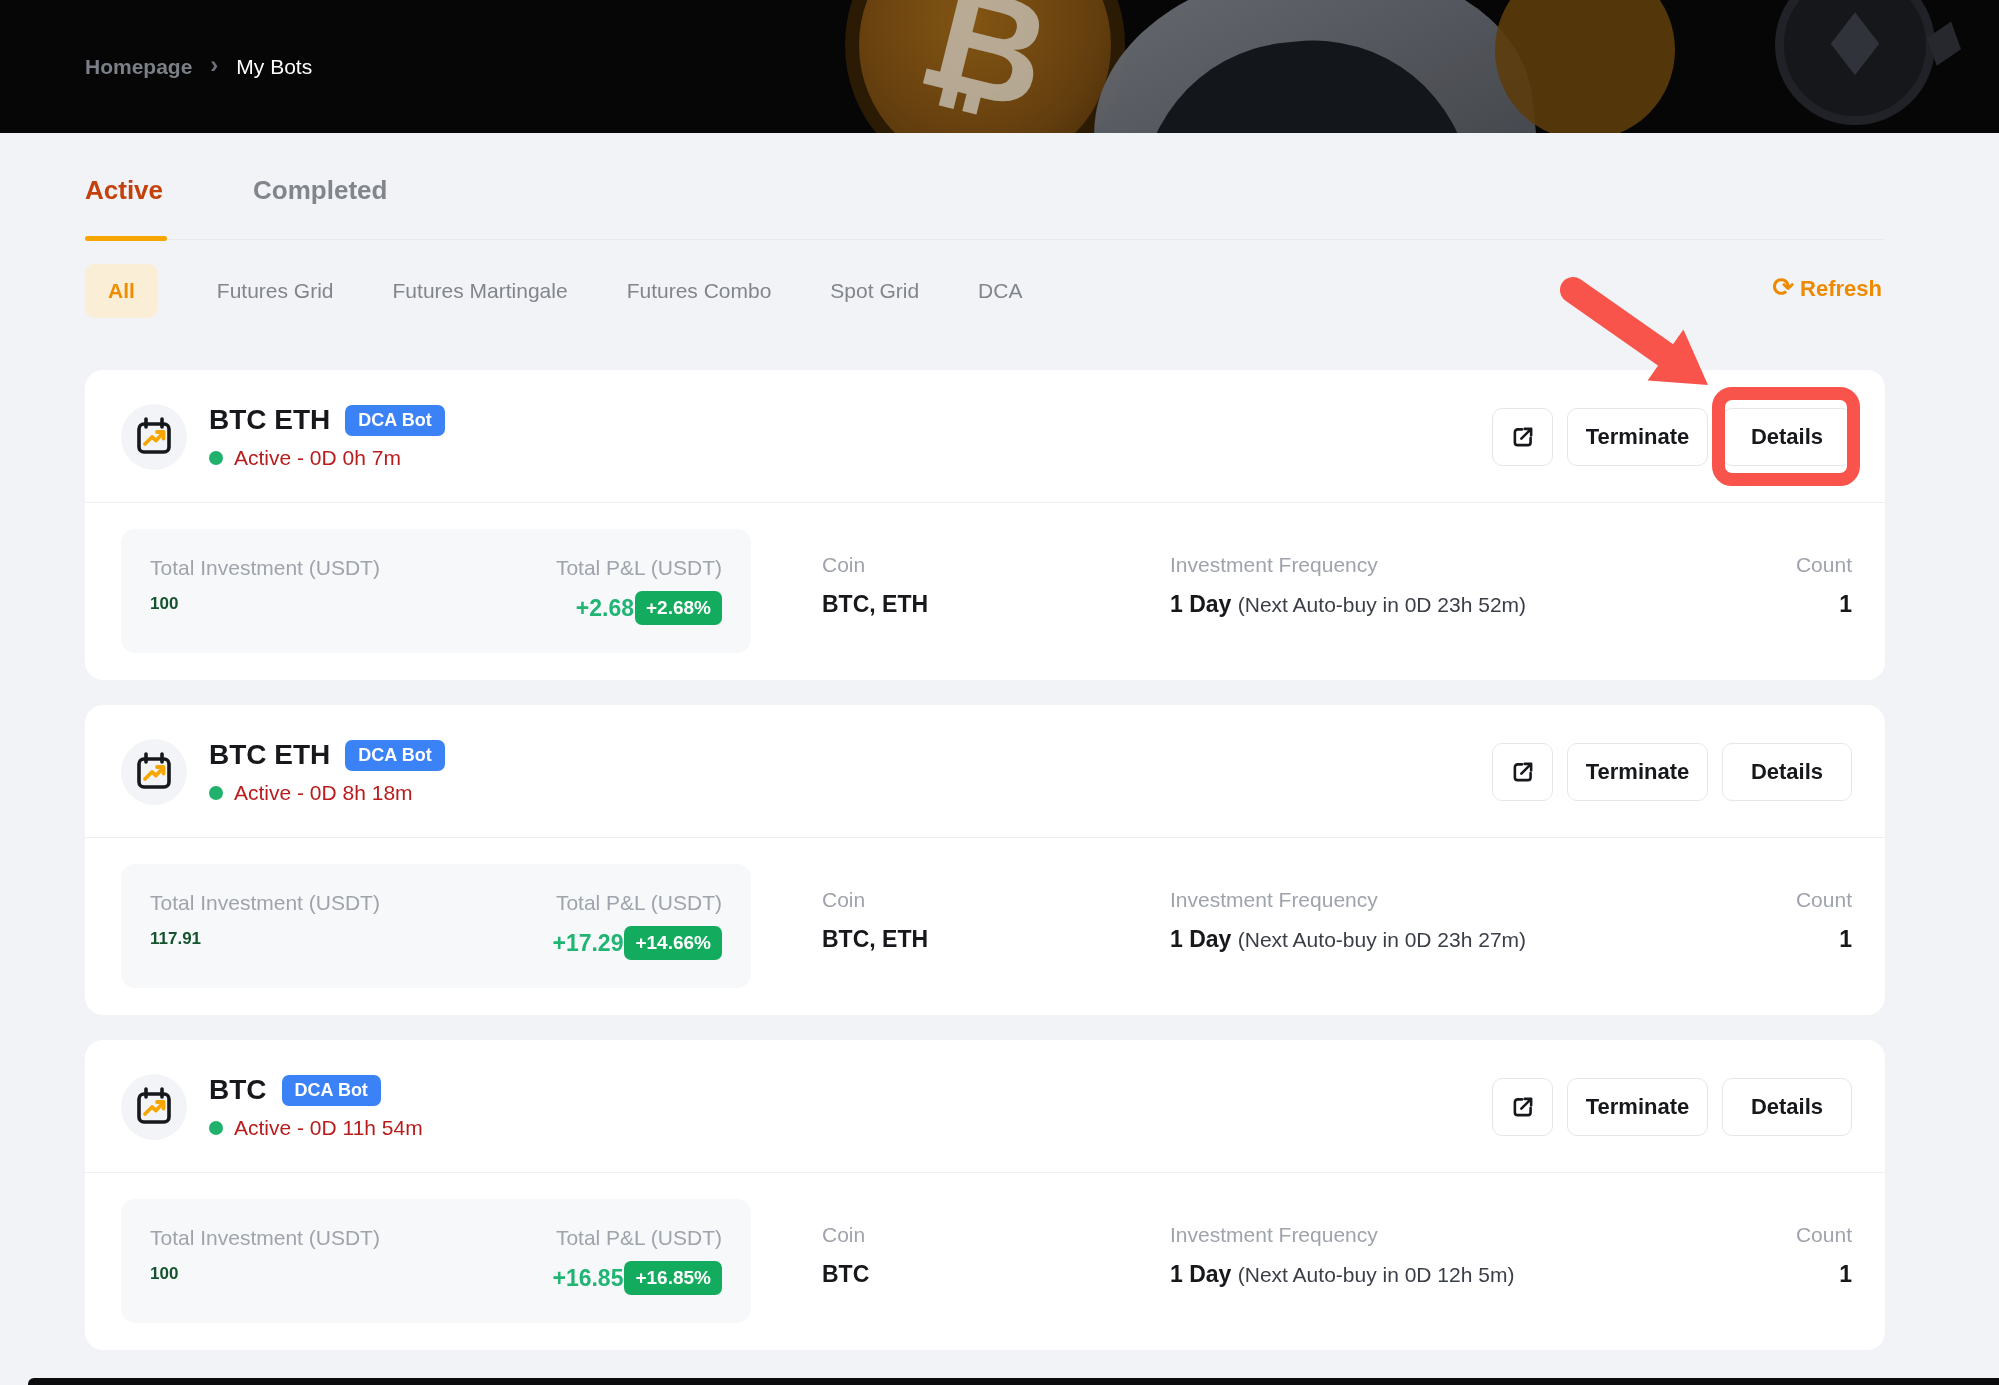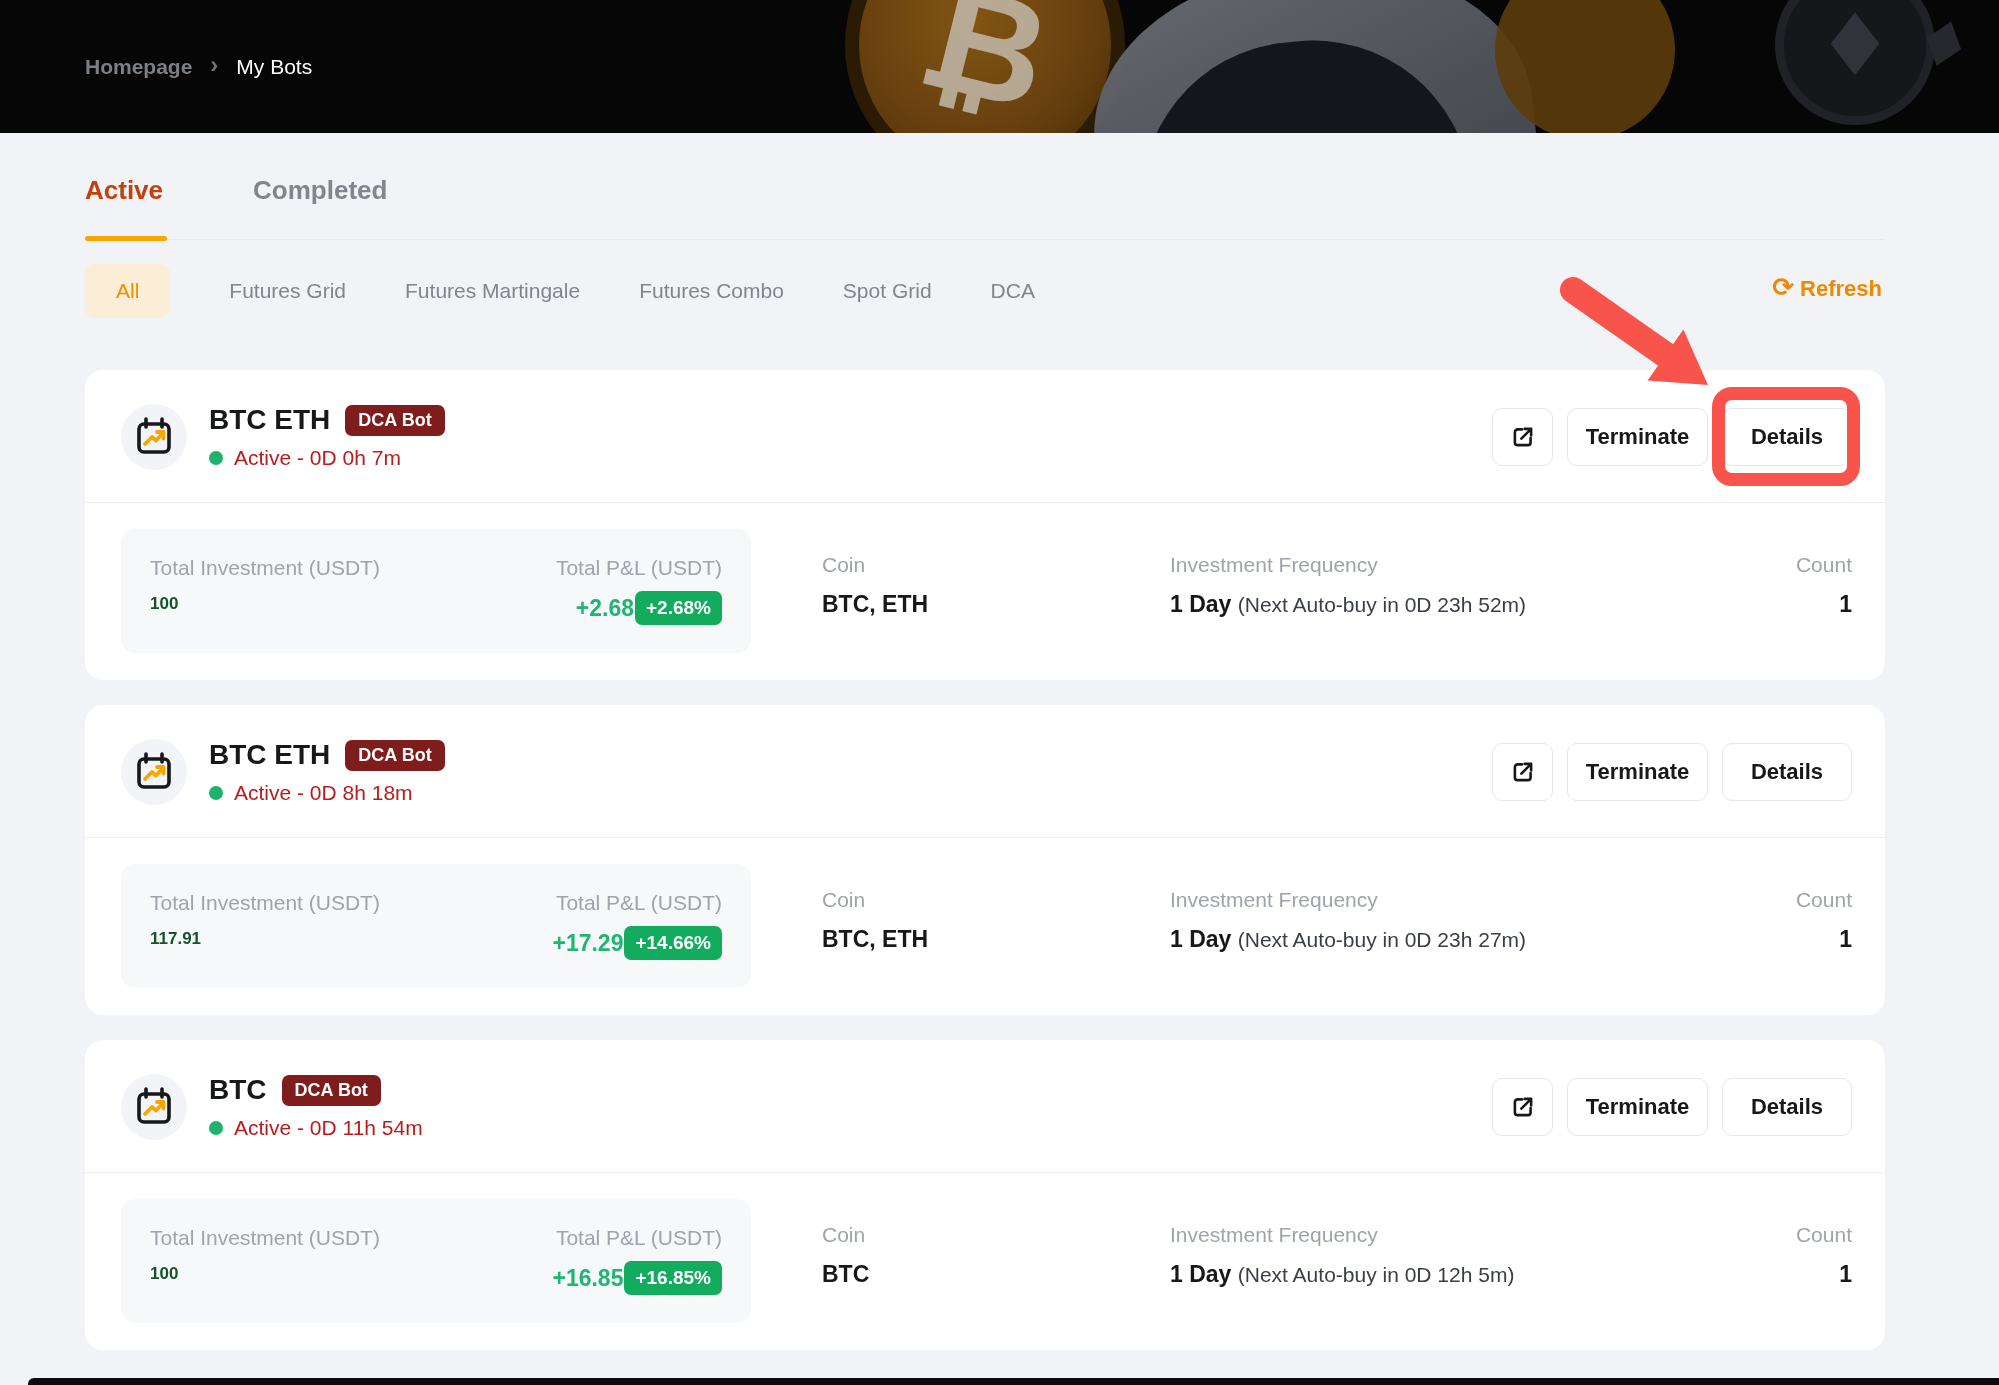--- a/index.html
+++ b/index.html
@@ -67,22 +67,22 @@
     height:5px; background:#F7A600; border-radius:3px;
   }
 
   
   .filter-row {
     margin:22px 85px 0 85px; width:1800px; height:58px;
     display:flex; align-items:center; gap:59px; position:relative;
   }
   .pill { font-size:21px; color:#81858C; cursor:pointer; }
   .pill.active {
-    background:#FAEED6; color:#EF8C00; font-weight:normal;
-    padding:15px 31px; border-radius:10px;
+    background:#FAEED6; color:#EF8C00; font-weight:bold;
+    padding:15px 23px; border-radius:10px;
   }
   .refresh {
     position:absolute; right:3px; top:12px;
     display:flex; align-items:center; gap:6px; cursor:pointer;
     color:#EE8A00; font-size:22px; font-weight:bold;
   }
   .refresh-icon { font-family:"DejaVu Sans",sans-serif; font-size:26px; font-weight:bold; transform:translateY(-2px); }
 
   
   .card {
@@ -94,21 +94,21 @@
     position:relative; height:133px; border-bottom:1px solid #EEF0F3;
   }
   .bot-id { position:absolute; left:36px; top:34px; display:flex; gap:22px; }
   .bot-icon-wrap {
     width:66px; height:66px; border-radius:50%; background:#F3F4F8;
     display:flex; align-items:center; justify-content:center;
   }
   .bot-title-row { display:flex; align-items:center; gap:15px; }
   .bot-name { font-size:28px; font-weight:bold; color:#17181C; }
   .bot-badge {
-    background:#7f1d1d; color:#FFFFFF; font-size:18px; font-weight:bold;
+    background:#3b82f6; color:#FFFFFF; font-size:18px; font-weight:bold;
     padding:5px 13px; border-radius:7px;
   }
   .bot-status { display:flex; align-items:center; gap:11px; margin-top:10px; }
   .status-dot { width:14px; height:14px; border-radius:50%; background:#20B26C; }
   .status-text { color:#b91c1c; font-size:21px; }
 
   .card-actions {
     position:absolute; right:33px; top:38px; display:flex; gap:14px; align-items:center;
   }
   .btn {

